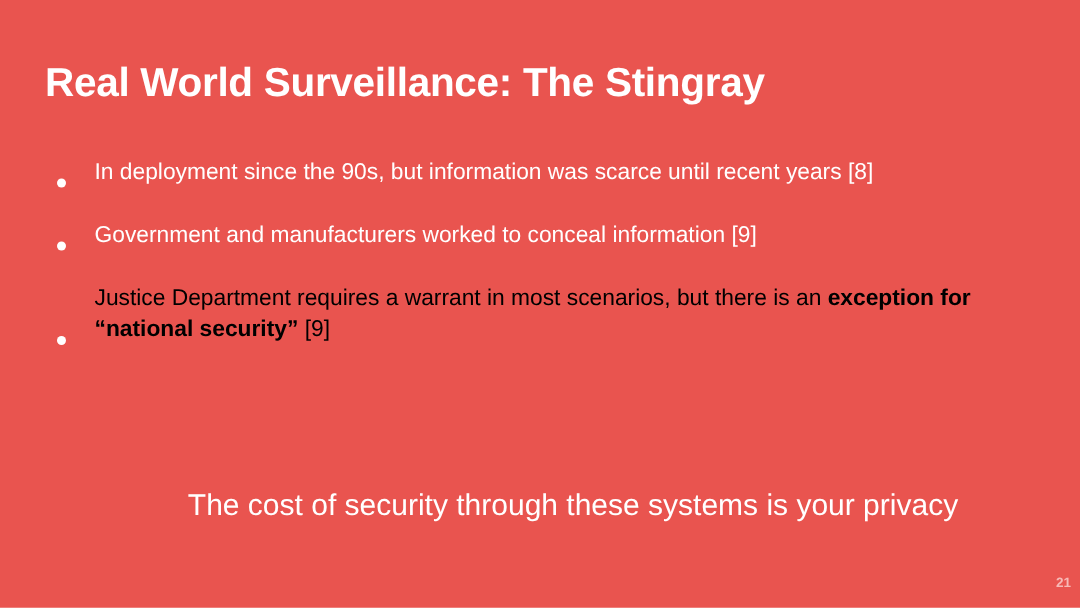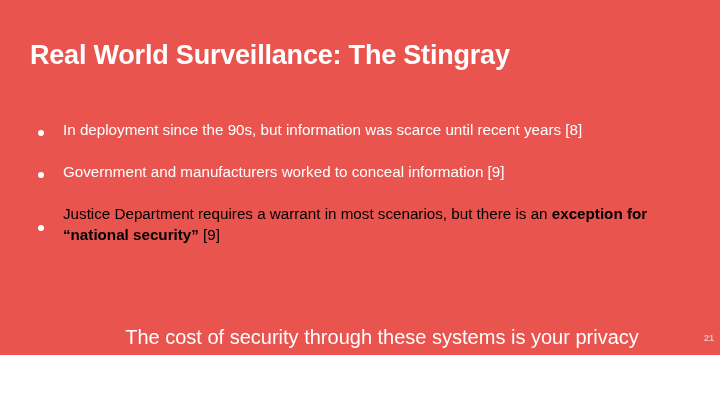--- a/index.html
+++ b/index.html
@@ -8,21 +8,21 @@
   }
   body {
     width: 720px;
     height: 405px;
     overflow: hidden;
     font-family: "Liberation Sans", sans-serif;
   }
   .slide {
     position: relative;
     width: 720px;
-    height: 355px;
+    height: 405px;
     background: #e9544f;
     box-sizing: border-box;
     overflow: hidden;
     padding-left: 32px;
   }
   .slide-title {
     position: absolute;
     left: 30px;
     top: 40px;
     font-size: 27px;
@@ -33,23 +33,22 @@
   }
   .bullet-list {
     position: absolute;
     left: 38px;
     top: 104px;
     width: 630px;
   }
   .bullet-item {
     position: relative;
     display: flex;
-    align-items: center;
+    align-items: flex-end;
     margin-bottom: 21px;
-    margin-top: 15px;
   }
   .bullet-marker {
     flex: 0 0 auto;
     width: 6px;
     height: 6px;
     border-radius: 50%;
     background: #ffffff;
     margin-top: 7px;
     margin-right: 19px;
   }

